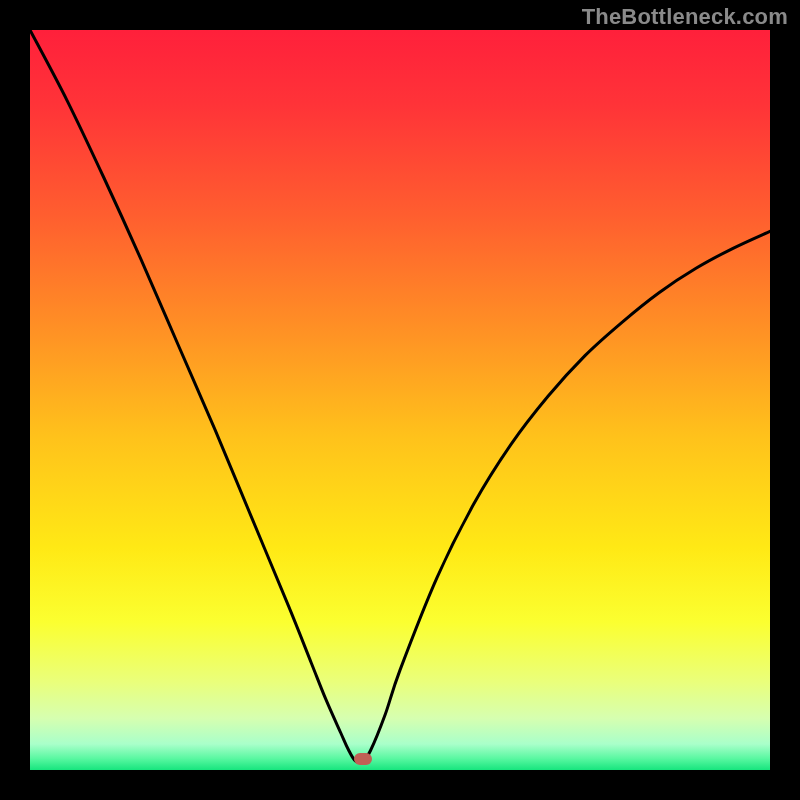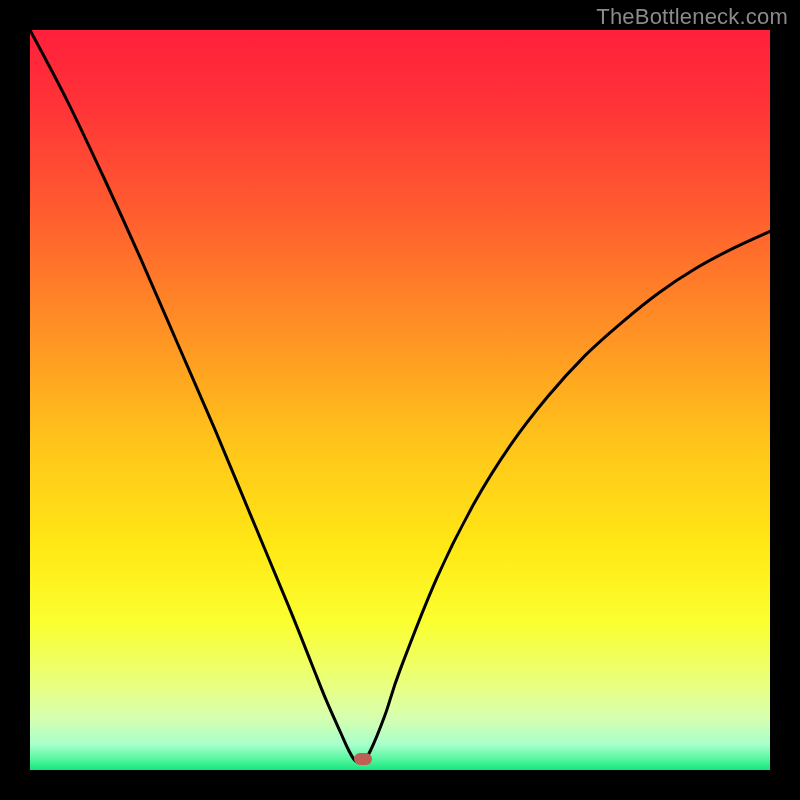--- a/index.html
+++ b/index.html
@@ -32,21 +32,21 @@
   .curve-layer {
     position: absolute;
     inset: 0;
   }
   .watermark {
     position: absolute;
     top: 4px;
     right: 12px;
     color: #8a8a8a;
     font-size: 22px;
-    font-weight: 400;
+    font-weight: 700;
     letter-spacing: 0.2px;
     user-select: none;
   }
   .marker {
     position: absolute;
     width: 18px;
     height: 12px;
     border-radius: 6px;
     transform: translate(-50%, -50%);
   }

